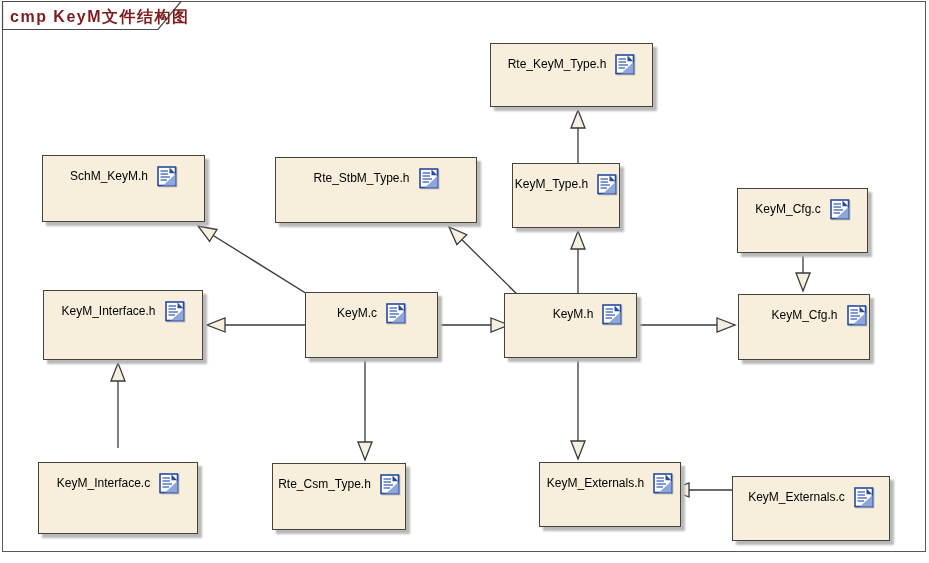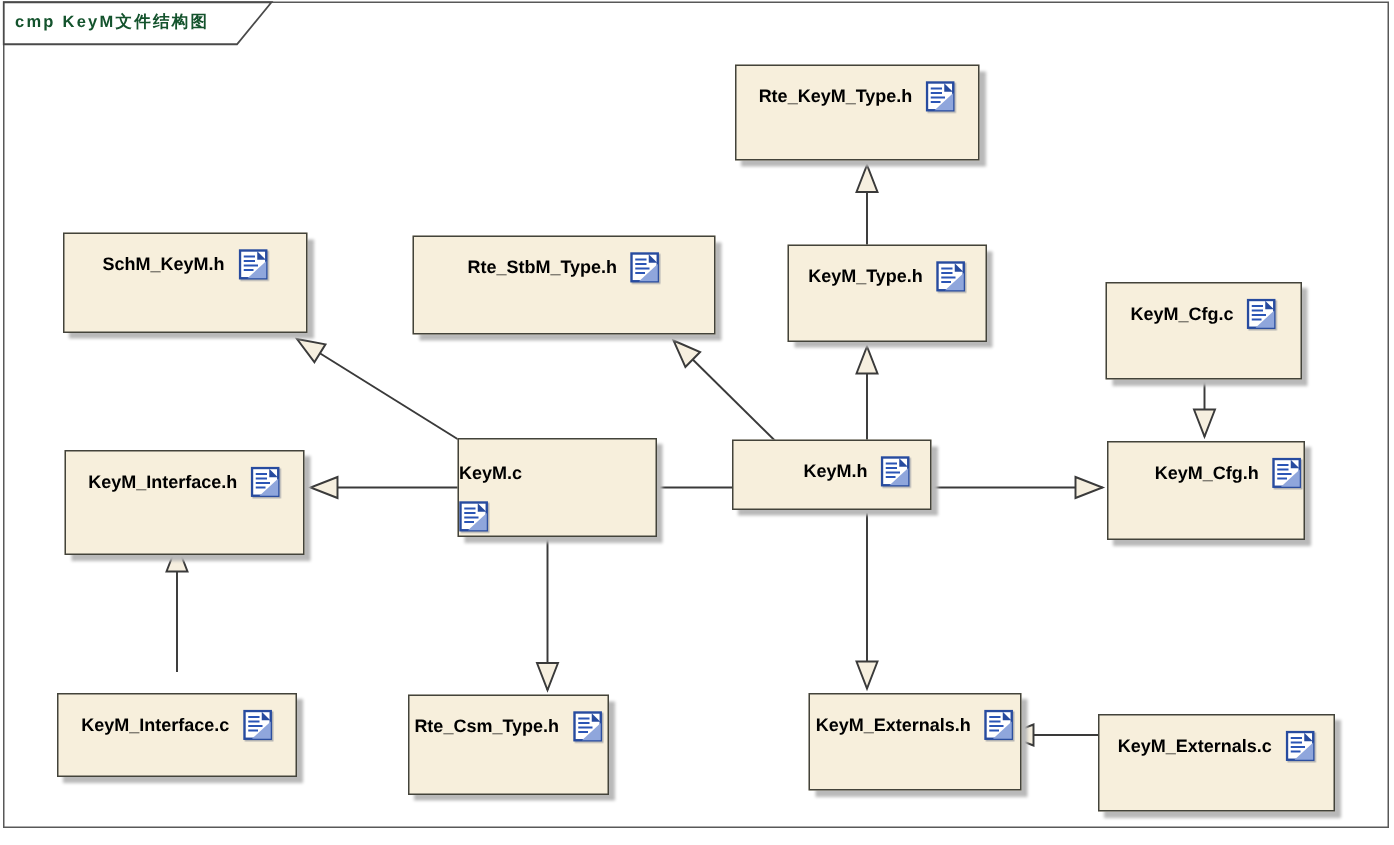--- a/index.html
+++ b/index.html
@@ -26,44 +26,44 @@
     position: absolute; left: 0; top: 0;
     width: 929px; height: 563px;
     z-index: 1;
   }
 
   
   .title-tab-label {
     position: absolute;
     left: 10px; top: 7px;
     z-index: 3;
-    font-size: 11px;
+    font-size: 16px;
     font-weight: bold;
-    color: #14532d;
+    color: #7f1d1d;
     letter-spacing: 1.5px;
     white-space: nowrap;
   }
 
   
   .node {
     position: absolute;
     z-index: 2;
     background: #F7EFDC;
     border: 1.5px solid #43433A;
     box-shadow: 4px 4px 2px #b9b9b9;
     display: flex;
     align-items: flex-start;
     justify-content: center;
     gap: 9px;
     padding-top: 10px;
     cursor: default;
   }
   .node-label {
     font-size: 12px;
-    font-weight: bold;
+    font-weight: normal;
     color: #000000;
     white-space: nowrap;
     line-height: 20px;
   }
   .doc-icon { flex: 0 0 auto; margin-top: 0px; filter: drop-shadow(1.5px 1.5px 0.5px #b0b0b0); }
 </style>
 </head>
 <body>
 
 <div id="stage">
@@ -125,21 +125,21 @@
     <svg class="doc-icon" width="20" height="21" viewBox="0 0 20 21" xmlns="http://www.w3.org/2000/svg">
       <rect x="1" y="1" width="17.5" height="18.5" fill="#ffffff" stroke="#274B9F" stroke-width="1.6"></rect>
       <path d="M18.5,8 L18.5,19.5 L6,19.5 Z" fill="#8FA6DC"></path>
       <path d="M12.5,1.5 L18.2,7.2 L12.5,7.2 Z" fill="#274B9F"></path>
       <line x1="3.5" y1="5" x2="11" y2="5" stroke="#2B55B5" stroke-width="1.2"></line>
       <line x1="3.5" y1="8" x2="11" y2="8" stroke="#2B55B5" stroke-width="1.2"></line>
       <line x1="3.5" y1="11" x2="13" y2="11" stroke="#2B55B5" stroke-width="1.2"></line>
       <line x1="3.5" y1="14" x2="10" y2="14" stroke="#2B55B5" stroke-width="1.2"></line>
     </svg>
   </div>
-      <div class="node" style="left: 512px; top: 163px; width: 133px; height: 65px; margin-left: 13px;">
+      <div class="node" style="left: 512px; top: 163px; width: 108px; height: 65px;">
     <span class="node-label">KeyM_Type.h</span>
     <svg class="doc-icon" width="20" height="21" viewBox="0 0 20 21" xmlns="http://www.w3.org/2000/svg">
       <rect x="1" y="1" width="17.5" height="18.5" fill="#ffffff" stroke="#274B9F" stroke-width="1.6"></rect>
       <path d="M18.5,8 L18.5,19.5 L6,19.5 Z" fill="#8FA6DC"></path>
       <path d="M12.5,1.5 L18.2,7.2 L12.5,7.2 Z" fill="#274B9F"></path>
       <line x1="3.5" y1="5" x2="11" y2="5" stroke="#2B55B5" stroke-width="1.2"></line>
       <line x1="3.5" y1="8" x2="11" y2="8" stroke="#2B55B5" stroke-width="1.2"></line>
       <line x1="3.5" y1="11" x2="13" y2="11" stroke="#2B55B5" stroke-width="1.2"></line>
       <line x1="3.5" y1="14" x2="10" y2="14" stroke="#2B55B5" stroke-width="1.2"></line>
     </svg>
@@ -149,45 +149,45 @@
     <svg class="doc-icon" width="20" height="21" viewBox="0 0 20 21" xmlns="http://www.w3.org/2000/svg">
       <rect x="1" y="1" width="17.5" height="18.5" fill="#ffffff" stroke="#274B9F" stroke-width="1.6"></rect>
       <path d="M18.5,8 L18.5,19.5 L6,19.5 Z" fill="#8FA6DC"></path>
       <path d="M12.5,1.5 L18.2,7.2 L12.5,7.2 Z" fill="#274B9F"></path>
       <line x1="3.5" y1="5" x2="11" y2="5" stroke="#2B55B5" stroke-width="1.2"></line>
       <line x1="3.5" y1="8" x2="11" y2="8" stroke="#2B55B5" stroke-width="1.2"></line>
       <line x1="3.5" y1="11" x2="13" y2="11" stroke="#2B55B5" stroke-width="1.2"></line>
       <line x1="3.5" y1="14" x2="10" y2="14" stroke="#2B55B5" stroke-width="1.2"></line>
     </svg>
   </div>
-      <div class="node" style="left: 43px; top: 290px; width: 160px; height: 70px; margin-top: 10px;">
+      <div class="node" style="left: 43px; top: 290px; width: 160px; height: 70px;">
     <span class="node-label">KeyM_Interface.h</span>
     <svg class="doc-icon" width="20" height="21" viewBox="0 0 20 21" xmlns="http://www.w3.org/2000/svg">
       <rect x="1" y="1" width="17.5" height="18.5" fill="#ffffff" stroke="#274B9F" stroke-width="1.6"></rect>
       <path d="M18.5,8 L18.5,19.5 L6,19.5 Z" fill="#8FA6DC"></path>
       <path d="M12.5,1.5 L18.2,7.2 L12.5,7.2 Z" fill="#274B9F"></path>
       <line x1="3.5" y1="5" x2="11" y2="5" stroke="#2B55B5" stroke-width="1.2"></line>
       <line x1="3.5" y1="8" x2="11" y2="8" stroke="#2B55B5" stroke-width="1.2"></line>
       <line x1="3.5" y1="11" x2="13" y2="11" stroke="#2B55B5" stroke-width="1.2"></line>
       <line x1="3.5" y1="14" x2="10" y2="14" stroke="#2B55B5" stroke-width="1.2"></line>
     </svg>
   </div>
-      <div class="node" style="left: 305px; top: 292px; width: 133px; height: 66px; flex-direction: column;">
+      <div class="node" style="left: 305px; top: 292px; width: 133px; height: 66px;">
     <span class="node-label">KeyM.c</span>
     <svg class="doc-icon" width="20" height="21" viewBox="0 0 20 21" xmlns="http://www.w3.org/2000/svg">
       <rect x="1" y="1" width="17.5" height="18.5" fill="#ffffff" stroke="#274B9F" stroke-width="1.6"></rect>
       <path d="M18.5,8 L18.5,19.5 L6,19.5 Z" fill="#8FA6DC"></path>
       <path d="M12.5,1.5 L18.2,7.2 L12.5,7.2 Z" fill="#274B9F"></path>
       <line x1="3.5" y1="5" x2="11" y2="5" stroke="#2B55B5" stroke-width="1.2"></line>
       <line x1="3.5" y1="8" x2="11" y2="8" stroke="#2B55B5" stroke-width="1.2"></line>
       <line x1="3.5" y1="11" x2="13" y2="11" stroke="#2B55B5" stroke-width="1.2"></line>
       <line x1="3.5" y1="14" x2="10" y2="14" stroke="#2B55B5" stroke-width="1.2"></line>
     </svg>
   </div>
-      <div class="node" style="left: 488px; top: 293px; width: 133px; height: 47px; padding-left: 34px;">
+      <div class="node" style="left: 504px; top: 293px; width: 133px; height: 65px; padding-left: 34px;">
     <span class="node-label">KeyM.h</span>
     <svg class="doc-icon" width="20" height="21" viewBox="0 0 20 21" xmlns="http://www.w3.org/2000/svg">
       <rect x="1" y="1" width="17.5" height="18.5" fill="#ffffff" stroke="#274B9F" stroke-width="1.6"></rect>
       <path d="M18.5,8 L18.5,19.5 L6,19.5 Z" fill="#8FA6DC"></path>
       <path d="M12.5,1.5 L18.2,7.2 L12.5,7.2 Z" fill="#274B9F"></path>
       <line x1="3.5" y1="5" x2="11" y2="5" stroke="#2B55B5" stroke-width="1.2"></line>
       <line x1="3.5" y1="8" x2="11" y2="8" stroke="#2B55B5" stroke-width="1.2"></line>
       <line x1="3.5" y1="11" x2="13" y2="11" stroke="#2B55B5" stroke-width="1.2"></line>
       <line x1="3.5" y1="14" x2="10" y2="14" stroke="#2B55B5" stroke-width="1.2"></line>
     </svg>
@@ -197,21 +197,21 @@
     <svg class="doc-icon" width="20" height="21" viewBox="0 0 20 21" xmlns="http://www.w3.org/2000/svg">
       <rect x="1" y="1" width="17.5" height="18.5" fill="#ffffff" stroke="#274B9F" stroke-width="1.6"></rect>
       <path d="M18.5,8 L18.5,19.5 L6,19.5 Z" fill="#8FA6DC"></path>
       <path d="M12.5,1.5 L18.2,7.2 L12.5,7.2 Z" fill="#274B9F"></path>
       <line x1="3.5" y1="5" x2="11" y2="5" stroke="#2B55B5" stroke-width="1.2"></line>
       <line x1="3.5" y1="8" x2="11" y2="8" stroke="#2B55B5" stroke-width="1.2"></line>
       <line x1="3.5" y1="11" x2="13" y2="11" stroke="#2B55B5" stroke-width="1.2"></line>
       <line x1="3.5" y1="14" x2="10" y2="14" stroke="#2B55B5" stroke-width="1.2"></line>
     </svg>
   </div>
-      <div class="node" style="left: 38px; top: 462px; width: 160px; height: 56px;">
+      <div class="node" style="left: 38px; top: 462px; width: 160px; height: 72px;">
     <span class="node-label">KeyM_Interface.c</span>
     <svg class="doc-icon" width="20" height="21" viewBox="0 0 20 21" xmlns="http://www.w3.org/2000/svg">
       <rect x="1" y="1" width="17.5" height="18.5" fill="#ffffff" stroke="#274B9F" stroke-width="1.6"></rect>
       <path d="M18.5,8 L18.5,19.5 L6,19.5 Z" fill="#8FA6DC"></path>
       <path d="M12.5,1.5 L18.2,7.2 L12.5,7.2 Z" fill="#274B9F"></path>
       <line x1="3.5" y1="5" x2="11" y2="5" stroke="#2B55B5" stroke-width="1.2"></line>
       <line x1="3.5" y1="8" x2="11" y2="8" stroke="#2B55B5" stroke-width="1.2"></line>
       <line x1="3.5" y1="11" x2="13" y2="11" stroke="#2B55B5" stroke-width="1.2"></line>
       <line x1="3.5" y1="14" x2="10" y2="14" stroke="#2B55B5" stroke-width="1.2"></line>
     </svg>

